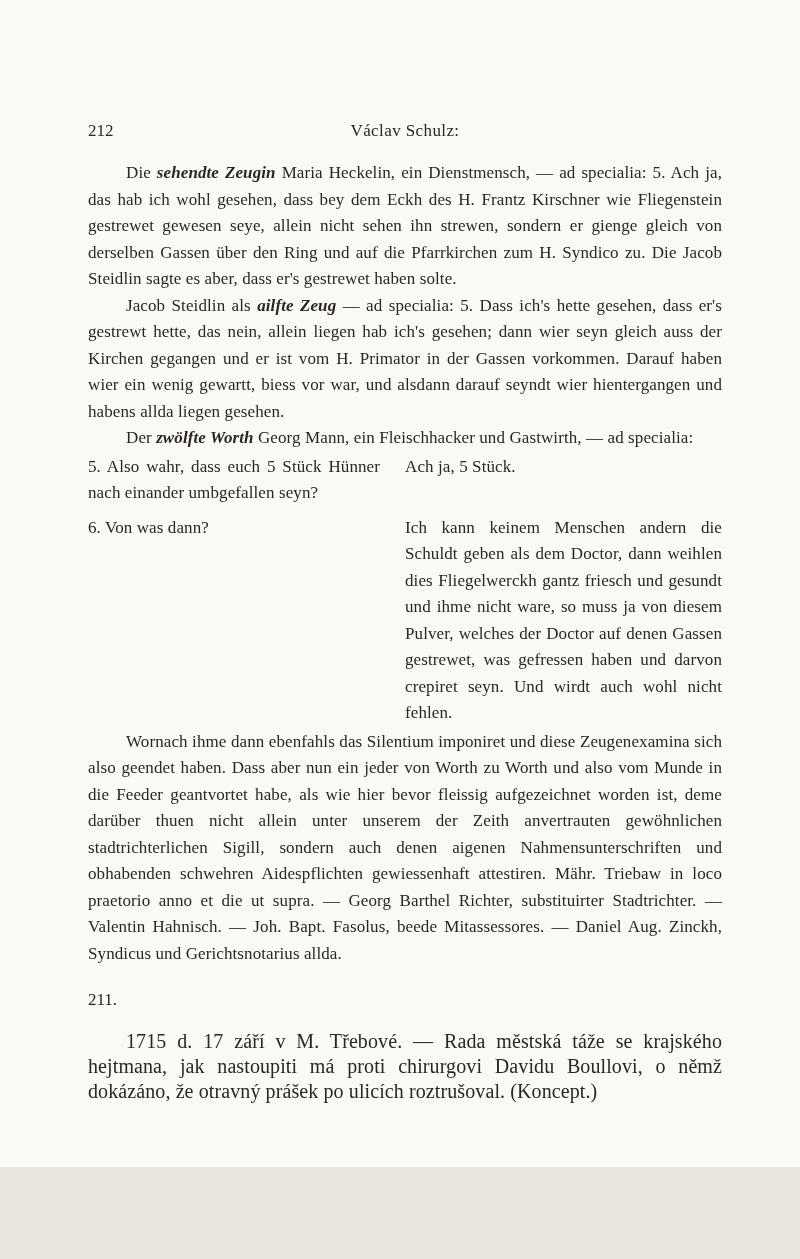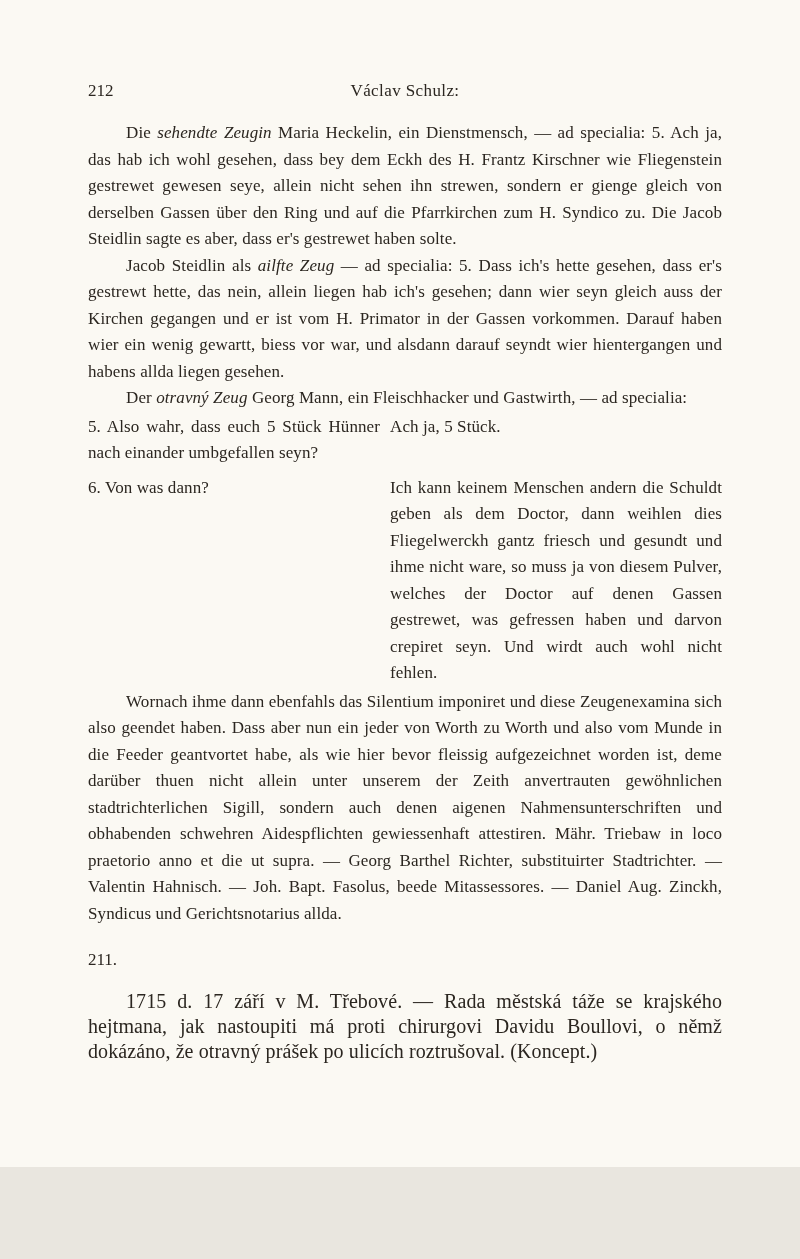--- a/index.html
+++ b/index.html
@@ -21,35 +21,35 @@
   }
   .page-header {
     display: grid;
     grid-template-columns: 1fr auto 1fr;
     align-items: baseline;
     font-size: 17px;
     line-height: 26px;
     margin-bottom: 16px;
   }
   .page-number { text-align: left; }
-  .running-title { text-align: left; letter-spacing: 0.4px; }
+  .running-title { text-align: left; letter-spacing: 0.4px; margin-top: 40px; }
   .header-spacer { text-align: right; }
 
   .para {
     margin: 0;
     font-size: 17px;
     line-height: 26.5px;
     text-align: justify;
     letter-spacing: 0.1px;
   }
   .indent { text-indent: 38px; }
-  .italic { font-style: italic; }
+  .italic { font-style: italic; font-weight: bold; }
 
   .qa-section { margin: 2px 0 2px 0; }
-  .qa-row { display: flex; gap: 10px; }
+  .qa-row { display: flex; gap: 25px; }
   .qa-row + .qa-row { margin-top: 8px; }
   .qa-question {
     width: 292px;
     flex: 0 0 292px;
     font-size: 17px;
     line-height: 26.5px;
     text-align: justify;
     letter-spacing: 0.1px;
   }
   .qa-answer {
@@ -81,21 +81,21 @@
     <span class="running-title">Václav Schulz:</span>
     <span class="header-spacer"></span>
   </header>
 
   <main>
 
     <p class="para indent"><span>Die </span><span class="italic">sehendte Zeugin</span><span> Maria Heckelin, ein Dienstmensch, — ad specialia: 5. Ach ja, das hab ich wohl gesehen, dass bey dem Eckh des H. Frantz Kirschner wie Fliegenstein gestrewet gewesen seye, allein nicht sehen ihn strewen, sondern er gienge gleich von derselben Gassen über den Ring und auf die Pfarrkirchen zum H. Syndico zu. Die Jacob Steidlin sagte es aber, dass er's gestrewet haben solte.</span></p>
 
     <p class="para indent"><span>Jacob Steidlin als </span><span class="italic">ailfte Zeug</span><span> — ad specialia: 5. Dass ich's hette gesehen, dass er's gestrewt hette, das nein, allein liegen hab ich's gesehen; dann wier seyn gleich auss der Kirchen gegangen und er ist vom H. Primator in der Gassen vorkommen. Darauf haben wier ein wenig gewartt, biess vor war, und alsdann darauf seyndt wier hientergangen und habens allda liegen gesehen.</span></p>
 
-    <p class="para indent"><span>Der </span><span class="italic">otravný Zeug</span><span> Georg Mann, ein Fleischhacker und Gastwirth, — ad specialia:</span></p>
+    <p class="para indent"><span>Der </span><span class="italic">zwölfte Worth</span><span> Georg Mann, ein Fleischhacker und Gastwirth, — ad specialia:</span></p>
 
     <div class="qa-section">
       <div class="qa-row">
         <div class="qa-question">5. Also wahr, dass euch 5 Stück Hünner nach einander umbgefallen seyn?</div>
         <div class="qa-answer">Ach ja, 5 Stück.</div>
       </div>
       <div class="qa-row">
         <div class="qa-question">6. Von was dann?</div>
         <div class="qa-answer">Ich kann keinem Menschen andern die Schuldt geben als dem Doctor, dann weihlen dies Fliegelwerckh gantz friesch und gesundt und ihme nicht ware, so muss ja von diesem Pulver, welches der Doctor auf denen Gassen gestrewet, was gefressen haben und darvon crepiret seyn. Und wirdt auch wohl nicht fehlen.</div>
       </div>

